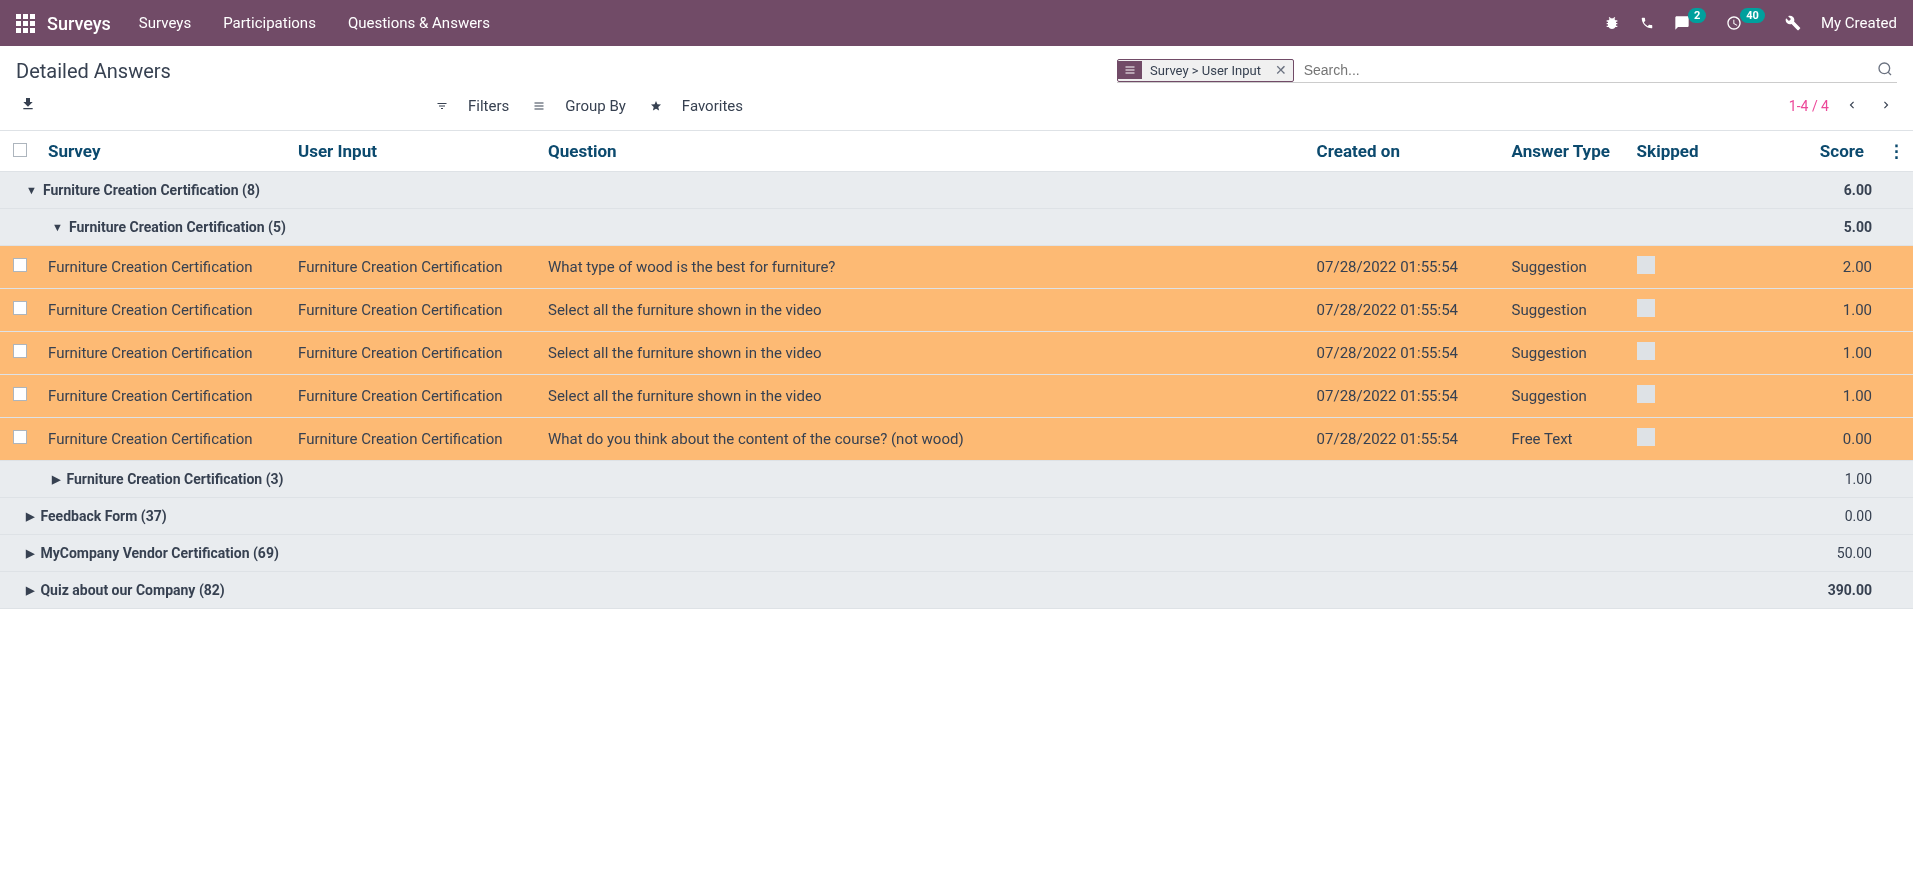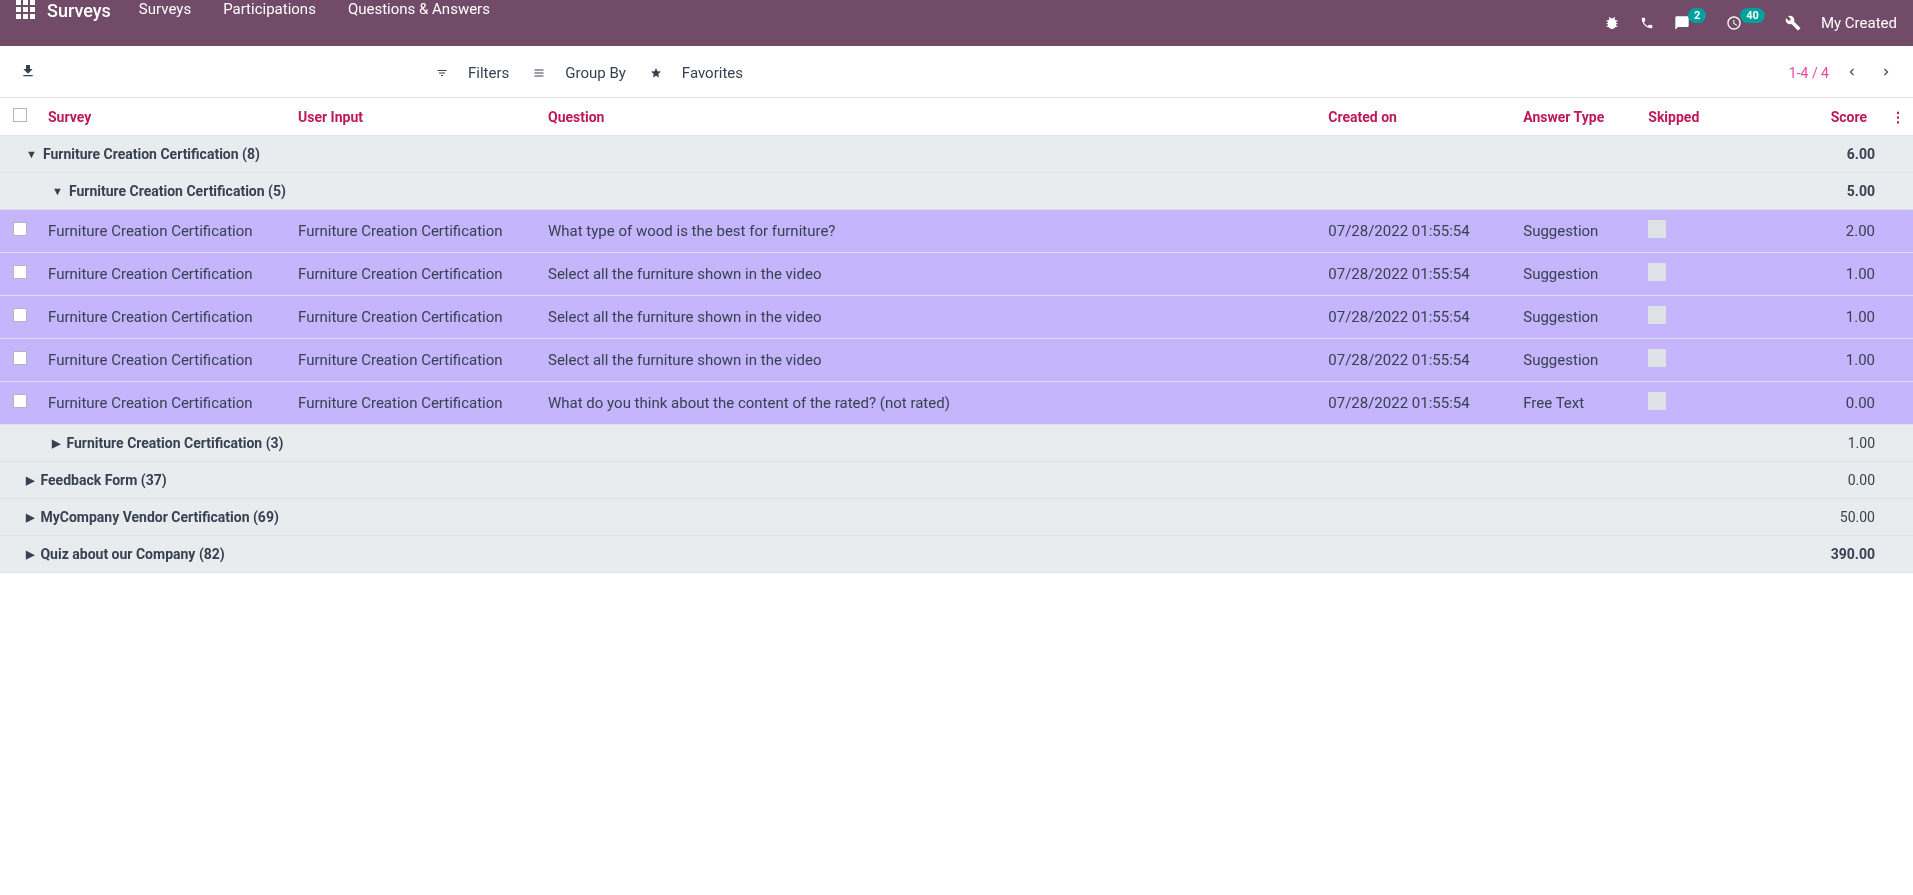--- a/index.html
+++ b/index.html
@@ -1,19 +1,19 @@
 <!DOCTYPE html>
 <html><head>
 <meta charset="utf-8">
 <style>
 * { box-sizing: border-box; margin: 0; padding: 0; }
 body { font-family: -apple-system, BlinkMacSystemFont, "Segoe UI", Roboto, "Helvetica Neue", Arial, sans-serif; font-size: 14px; color: #374151; background: #fff; }
 
 
-.topnav { background: #714B67; color: #fff; height: 46px; display: flex; padding: 0 16px; }
+.topnav { background: #714B67; color: #fff; height: 46px; display: flex; align-items: center; padding: 0 16px; }
 .apps-icon { display: inline-flex; margin-right: 12px; cursor: pointer; }
 .apps-grid { display: grid; grid-template-columns: repeat(3, 5px); grid-template-rows: repeat(3, 5px); gap: 2px; }
 .apps-grid span { background: #fff; width: 5px; height: 5px; }
 .brand { font-size: 18px; font-weight: 500; margin-right: 28px; }
 .nav-menu { display: flex; gap: 32px; }
 .nav-item { color: #fff; font-size: 15px; cursor: pointer; }
 .nav-right { margin-left: auto; display: flex; align-items: center; gap: 20px; }
 .nav-icon { color: #fff; font-size: 16px; cursor: pointer; position: relative; display: inline-flex; align-items: center; }
 .badge { background: #00a09d; color: #fff; font-size: 11px; font-weight: 700; border-radius: 10px; padding: 1px 6px; margin-left: -2px; position: relative; top: -8px; }
 .company { font-size: 15px; color: #fff; cursor: pointer; }
@@ -38,30 +38,30 @@
 .cp-left { display: flex; gap: 12px; }
 .export-icon { color: #374151; cursor: pointer; font-size: 16px; padding-left: 4px; }
 .search-options { display: flex; gap: 24px; margin-right: auto; margin-left: 400px; }
 .opt { color: #374151; cursor: pointer; font-size: 15px; display: inline-flex; align-items: center; gap: 20px; }
 .pager { display: flex; align-items: center; gap: 12px; color: #ec4899; font-size: 14px; }
 .pager-btn { color: #374151; cursor: pointer; padding: 4px; font-size: 18px; }
 
 
 .table-wrap { border-top: 1px solid #dee2e6; }
 table { width: 100%; border-collapse: collapse; }
-th { text-align: left; padding: 10px 8px; font-weight: 700; font-size: 14px; color: #be185d; border-bottom: 1px solid #dee2e6; background: #fff; }
+th { text-align: left; padding: 10px 8px; font-weight: 700; font-size: 17px; color: #0c4a6e; border-bottom: 1px solid #dee2e6; background: #fff; }
 th.score, td.score { text-align: right; padding-right: 16px; }
 th:first-child, td:first-child { width: 40px; text-align: center; }
 th.opts { width: 30px; }
 .group-row td { background: #e9ecef; border-bottom: 1px solid #dee2e6; padding: 10px 8px; font-weight: 700; color: #374151; }
 .group-row.level-1 .group-cell { padding-left: 18px; }
 .group-row.level-2 .group-cell { padding-left: 44px; }
 .group-cell { display: flex; align-items: center; gap: 6px; }
 .caret { font-size: 11px; }
-.data-row td { padding: 10px 8px; border-bottom: 1px solid #dee2e6; color: #374151; font-size: 15px; background: #c4b5fd; }
+.data-row td { padding: 10px 8px; border-bottom: 1px solid #dee2e6; color: #374151; font-size: 15px; background: #fdba74; }
 .chk { width: 14px; height: 14px; border: 1px solid #adb5bd; display: inline-block; background: #fff; cursor: pointer; }
 .skipped-box { width: 18px; height: 18px; background: #dee2e6; display: inline-block; }
 .col-survey { width: 250px; }
 .col-input { width: 250px; }
 .col-question { }
 .col-created { width: 195px; }
 .col-type { width: 125px; }
 .col-skipped { width: 130px; }
 </style>
 </head>
@@ -113,20 +113,41 @@
     <span class="nav-icon">
       <svg width="16" height="16" viewBox="0 0 24 24" fill="currentColor">
           <path d="M22.7 19l-9.1-9.1c.9-2.3.4-5-1.5-6.9-2-2-5-2.4-7.4-1.3L9 6 6 9 1.6 4.7C.4 7.1.9 10.1 2.9 12.1c1.9 1.9 4.6 2.4 6.9 1.5l9.1 9.1c.4.4 1 .4 1.4 0l2.3-2.3c.5-.4.5-1.1.1-1.4z"></path>
         </svg>
     </span>
     <span class="company">My Created</span>
   </div>
 </div>
 
 <div class="cp">
+  <div class="cp-row1">
+    <div class="page-title">Detailed Answers</div>
+    <div class="search-wrap">
+      <span class="facet">
+        <span class="facet-icon">
+          <svg viewBox="0 0 24 24" fill="currentColor">
+              <path d="M3 5h18v2H3zm0 6h18v2H3zm0 6h18v2H3z"></path>
+            </svg>
+        </span>
+        <span class="facet-text">Survey &gt; User Input</span>
+        <span class="facet-remove">✕</span>
+      </span>
+      <input class="search-input" placeholder="Search..." style="">
+      <span class="search-icon">
+        <svg width="16" height="16" viewBox="0 0 24 24" fill="none" stroke="currentColor" stroke-width="2">
+            <circle cx="11" cy="11" r="8"></circle>
+            <line x1="21" y1="21" x2="16.65" y2="16.65"></line>
+          </svg>
+      </span>
+    </div>
+  </div>
   <div class="cp-row2">
     <div class="cp-left">
       <span class="export-icon">
         <svg width="16" height="16" viewBox="0 0 24 24" fill="currentColor">
             <path d="M19 9h-4V3H9v6H5l7 7 7-7zM5 18v2h14v-2H5z"></path>
           </svg>
       </span>
     </div>
     <div class="search-options">
       <span class="opt">
@@ -242,21 +263,21 @@
       <td>07/28/2022 01:55:54</td>
       <td>Suggestion</td>
       <td><span class="skipped-box"></span></td>
       <td class="score">1.00</td>
       <td></td>
     </tr>
     <tr class="data-row">
       <td><span class="chk"></span></td>
       <td>Furniture Creation Certification</td>
       <td>Furniture Creation Certification</td>
-      <td>What do you think about the content of the rated? (not rated)</td>
+      <td>What do you think about the content of the course? (not wood)</td>
       <td>07/28/2022 01:55:54</td>
       <td>Free Text</td>
       <td><span class="skipped-box"></span></td>
       <td class="score">0.00</td>
       <td></td>
     </tr>
 
     <tr class="group-row level-2">
       <td colspan="7">
             <span class="group-cell">

